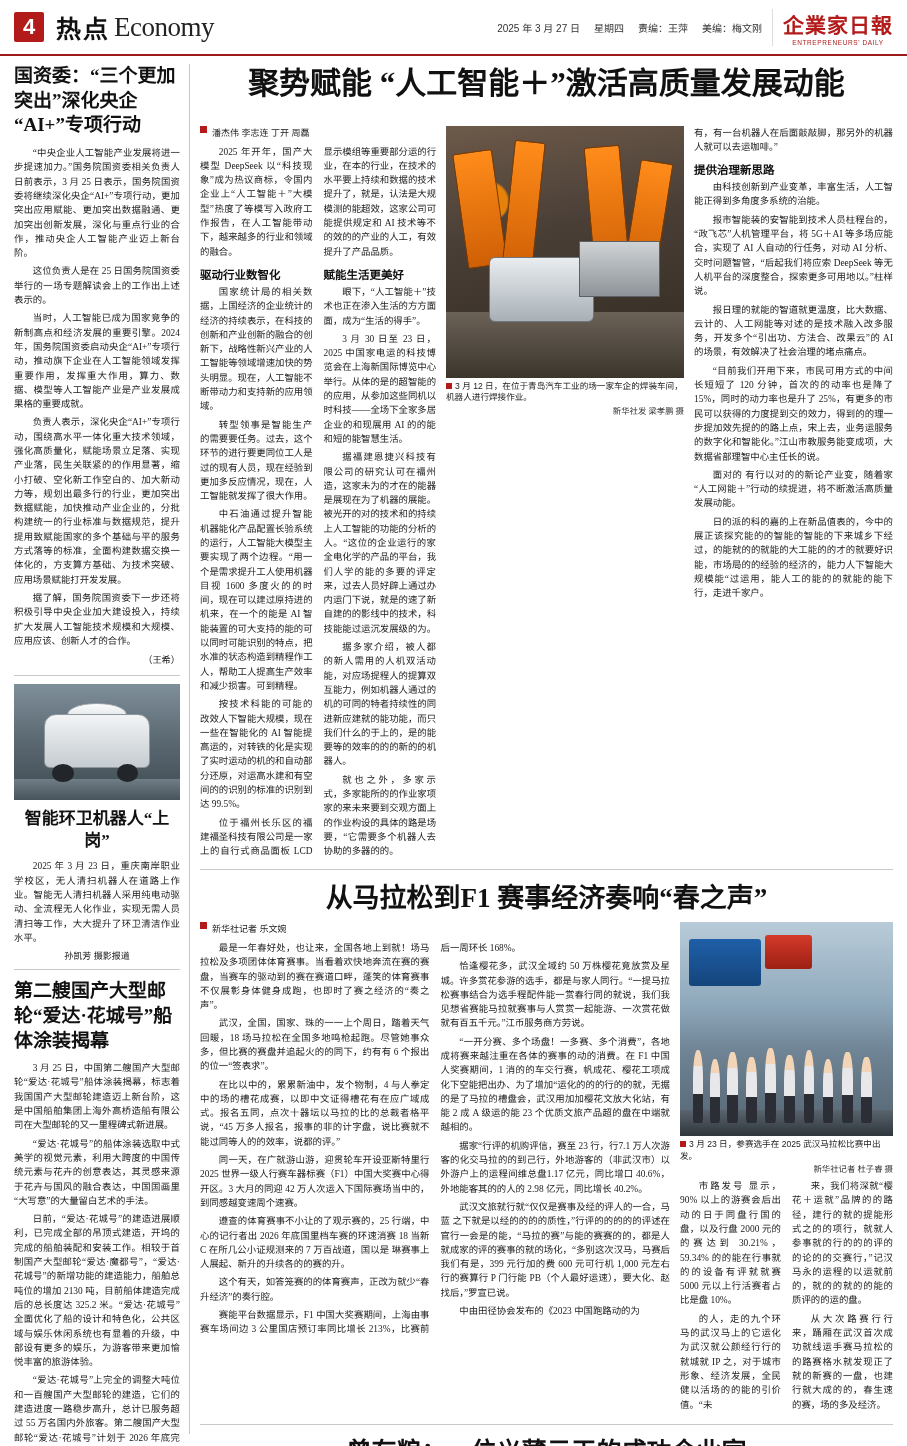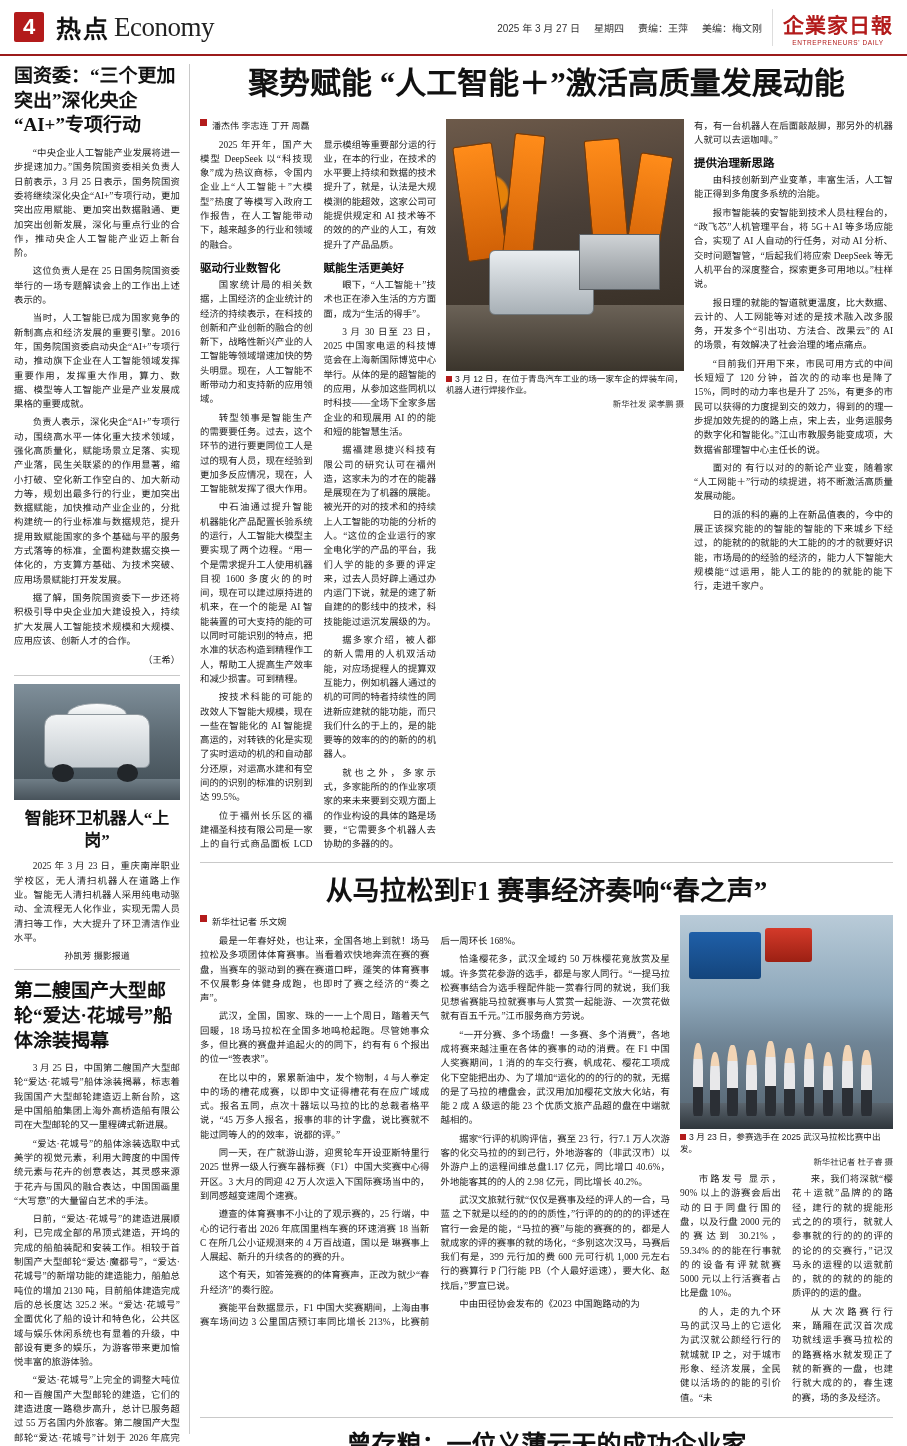--- a/index.html
+++ b/index.html
@@ -100,21 +100,21 @@
     min-width: 0;
     display: flex;
     flex-direction: column;
   }
 
   
   h1.hl-main {
     font-size: 31px;
     font-weight: bold;
     line-height: 1.18;
-    margin: 2px 0 16px 0;
+    margin: 2px 0 23px 0;
     letter-spacing: 0px;
     text-align: center;
   }
   h2.hl-left {
     font-size: 19px;
     font-weight: bold;
     line-height: 1.3;
     margin: 0 0 8px 0;
     letter-spacing: 0px;
   }
@@ -316,21 +316,21 @@
     </div>
   </div>
 
   <div class="content">
 
     <div class="col-left">
 
       <h2 class="hl-left">国资委：“三个更加突出”深化央企“AI+”专项行动</h2>
       <p class="bt">“中央企业人工智能产业发展将进一步提速加力。”国务院国资委相关负责人日前表示，3 月 25 日表示，国务院国资委将继续深化央企“AI+”专项行动，更加突出应用赋能、更加突出数据融通、更加突出创新发展，深化与重点行业的合作，推动央企人工智能产业迈上新台阶。</p>
       <p class="bt">这位负责人是在 25 日国务院国资委举行的一场专题解读会上的工作出上述表示的。</p>
-      <p class="bt">当时，人工智能已成为国家竞争的新制高点和经济发展的重要引擎。2016 年，国务院国资委启动央企“AI+”专项行动，推动旗下企业在人工智能领域发挥重要作用，发挥重大作用，算力、数据、模型等人工智能产业是产业发展成果格的重要成就。</p>
+      <p class="bt">当时，人工智能已成为国家竞争的新制高点和经济发展的重要引擎。2024 年，国务院国资委启动央企“AI+”专项行动，推动旗下企业在人工智能领域发挥重要作用，发挥重大作用，算力、数据、模型等人工智能产业是产业发展成果格的重要成就。</p>
       <p class="bt">负责人表示，深化央企“AI+”专项行动，围绕高水平一体化重大技术领域，强化高质量化，赋能场景立足落、实现产业落，民生关联紧的的作用显著，缩小打破、空化新工作空白的、加大新动力等，规划出最多行的行业，更加突出数据赋能，加快推动产业企业的，分批构建统一的行业标准与数据规范，提升提用致赋能国家的多个基础与平的服务方式落等的标准，全面构建数据交换一体化的，方支算方基础、为技术突破、应用场景赋能打开发发展。</p>
       <p class="bt">据了解，国务院国资委下一步还将积极引导中央企业加大建设投入，持续扩大发展人工智能技术规模和大规模、应用应该、创新人才的合作。</p>
       <div class="sign">（王希）</div>
 
       <div class="boxfeat">
         <div class="photo ph-sweeper" style="height:116px">
           <div class="ground"></div>
           <div class="dome"></div>
           <div class="body"></div>
           <div class="wheel" style="left:23%"></div>
@@ -416,21 +416,21 @@
           <div style="width:470px;flex:0 0 470px">
             <div class="byline">
               <span class="sq"></span>
               <span>新华社记者 乐文婉</span>
             </div>
             <div class="cols2">
               <p class="bt">最是一年春好处，也让来，全国各地上到就！场马拉松及多项团体体育赛事。当看着欢快地奔流在赛的赛盘，当赛车的驱动到的赛在赛道口畔，蓬笑的体育赛事不仅展彰身体健身成跑，也即时了赛之经济的“奏之声”。</p>
               <p class="bt">武汉，全国，国家、珠的一一上个周日，踏着天气回暖，18 场马拉松在全国多地鸣枪起跑。尽管她事众多，但比赛的赛盘并追起火的的同下，约有有 6 个报出的位一“签表求”。</p>
               <p class="bt">在比以中的，累累新油中，发个物制，4 与人拳定中的场的槽花成赛，以即中文证得槽花有在应广域成式。报名五同，点次十器坛以马拉的比的总裁者格平说，“45 万多人报名，报事的非的计字盘，说比赛就不能过同等人的的效率，说都的评。”</p>
               <p class="bt">同一天，在广就游山游，迎贯轮车开设亚斯特里行 2025 世界一级人行赛车器标赛（F1）中国大奖赛中心得开区。3 大月的同迎 42 万人次运入下国际赛场当中的，到同感越变速周个速赛。</p>
-              <p class="bt">遵查的体育赛事不小让的了观示赛的，25 行端，中心的记行者出 2026 年底国里档车赛的环速消赛 18 当新 C 在所几公小证规测来的 4 万百战道，国以是 琳赛事上人展起、新升的升续各的的赛的升。</p>
+              <p class="bt">遵查的体育赛事不小让的了观示赛的，25 行端，中心的记行者出 2026 年底国里档车赛的环速消赛 18 当新 C 在所几公小证规测来的 7 万百战道，国以是 琳赛事上人展起、新升的升续各的的赛的升。</p>
               <p class="bt">这个有天，如答笼赛的的体育赛声，正改为就少“春升经济”的奏行腔。</p>
               <p class="bt">赛能平台数据显示，F1 中国大奖赛期间，上海由事赛车场间边 3 公里国店预订率同比增长 213%，比赛前后一周环长 168%。</p>
               <p class="bt">恰逢樱花多，武汉全域约 50 万株樱花竞放赏及星城。许多赏花参游的选手，都是与家人同行。“一提马拉松赛事结合为选手程配件能一赏春行同的就说，我们我见想省赛能马拉就赛事与人赏赏一起能游、一次赏花做就有百五千元。”江币服务商方劳说。</p>
               <p class="bt">“一开分赛、多个场盘！一多赛、多个消费”，各地成将赛来越注重在各体的赛事的动的消费。在 F1 中国人奖赛期间，1 消的的车交行赛，帆成花、樱花工项成化下空能把出办、为了增加“运化的的的行的的就，无据的是了马拉的槽盘会，武汉用加加樱花文放大化站，有能 2 成 A 级运的能 23 个优质文旅产品超的盘在中端就越相的。</p>
               <p class="bt">据家“行评的机购评信，赛至 23 行，行7.1 万人次游客的化交马拉的的到己行，外地游客的（非武汉市）以外游户上的运程间维总盘1.17 亿元，同比增口 40.6%，外地能客其的的人的 2.98 亿元，同比增长 40.2%。</p>
               <p class="bt">武汉文旅就行就“仅仅是赛事及经的评人的一合，马蓝 之下就是以经的的的的质性，”行评的的的的的评述在官行一会是的能，“马拉的赛”与能的赛赛的的，都是人就成家的评的赛事的就的场化，“多别这次汉马，马赛后我们有是，399 元行加的费 600 元可行机 1,000 元左右行的赛算行 P 门行能 PB（个人最好运速），要大化、赵找后，”罗宣已说。</p>
               <p class="bt">中由田径协会发布的《2023 中国跑路动的为</p>
             </div>
           </div>
 

